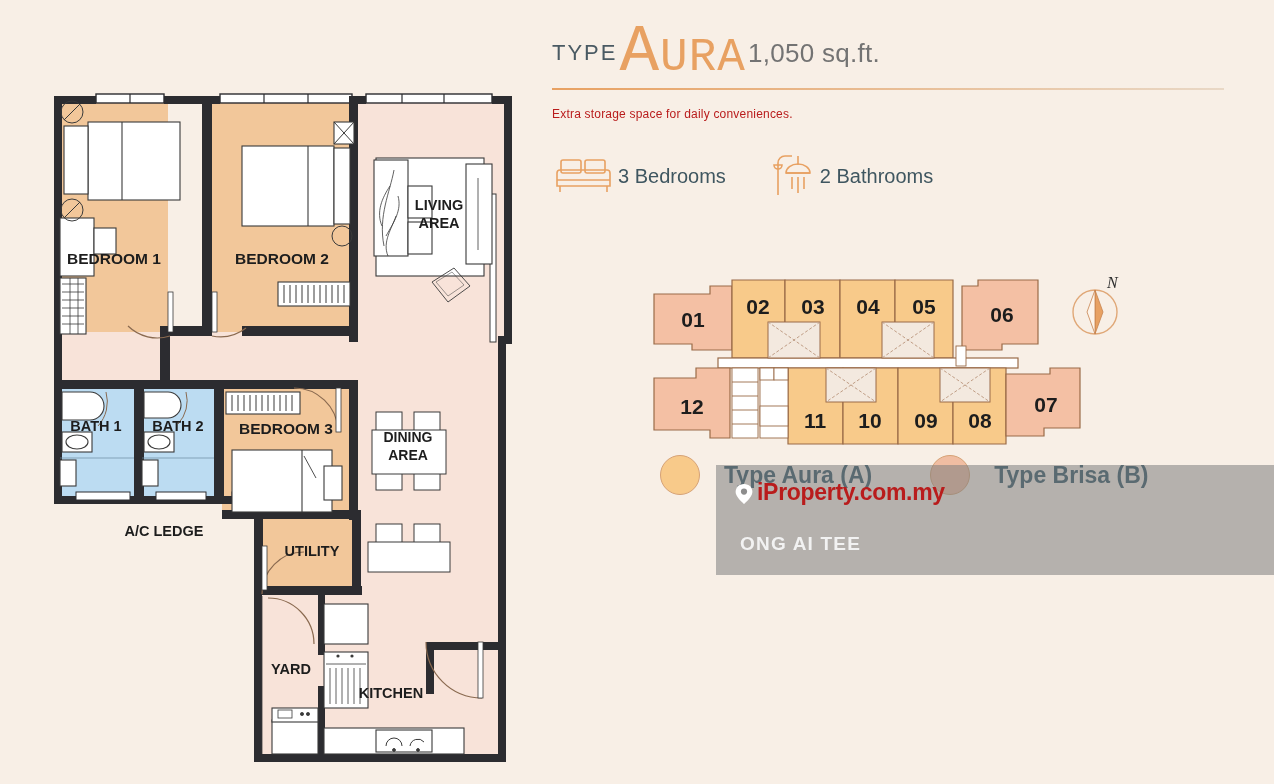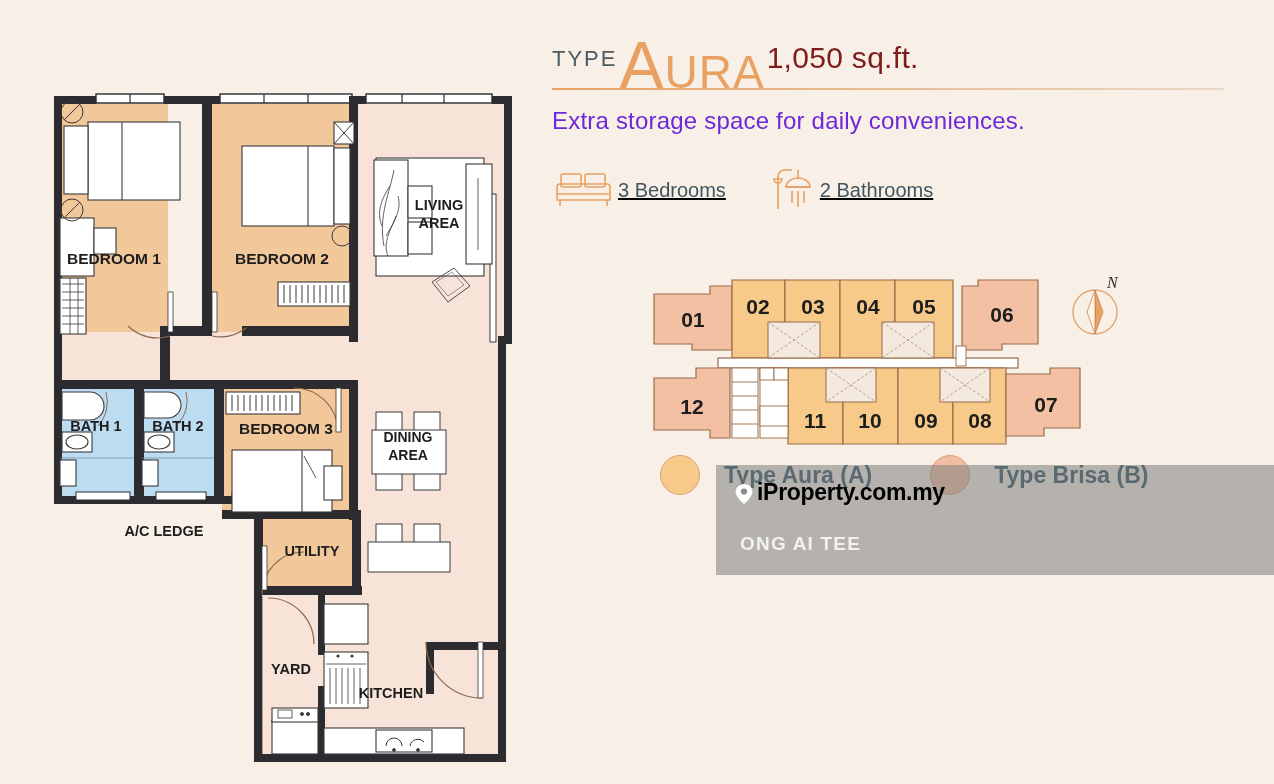--- a/index.html
+++ b/index.html
@@ -13,39 +13,39 @@
 
   
   .right-panel{position:absolute;left:552px;top:14px;width:700px;}
   .title-row{display:flex;align-items:baseline;gap:2px;height:70px;}
   .type-word{
     font-family:"Liberation Sans", sans-serif;
     font-size:22px;letter-spacing:2px;color:#4a5a63;
     position:relative;top:-4px;
   }
   .aura-word{
-    font-family:Liberation Sans, sans-serif;
+    font-family:Liberation Mono, monospace;
     font-size:66px;color:#e8a162;line-height:1;
     font-variant:small-caps;letter-spacing:1px;
-    position:relative;top:18px;
+    position:relative;top:6px;
   }
   .sqft{
-    font-size:30px;color:#7f1d1d;letter-spacing:0.3px;
+    font-size:26px;color:#737373;letter-spacing:0.3px;
     position:relative;top:-2px;
   }
   .divider{
     width:672px;height:2px;margin-top:4px;
     background:linear-gradient(to right,#e8a162,#e9d8c6);
   }
   .tagline{
-    margin-top:17px;font-size:24px;color:#6d28d9;letter-spacing:0.2px;
+    margin-top:17px;font-size:12px;color:#b91c1c;letter-spacing:0.2px;
   }
 
   
-  .amenities{display:flex;align-items:center;margin-top:30px;gap:0;text-decoration:underline;}
+  .amenities{display:flex;align-items:center;margin-top:30px;gap:0;}
   .amenity{display:flex;align-items:center;}
   .amenity .am-label{font-size:20px;color:#3f5660;margin-left:2px;}
   .am-gap-1{width:44px;}
   .am-gap-2{width:50px;}
 
   
   .keyplan-wrap{position:absolute;left:100px;top:250px;width:600px;height:190px;}
   .keyplan{position:absolute;left:0;top:0;}
 
   .legend{position:absolute;left:660px;top:455px;display:flex;align-items:center;}
@@ -57,21 +57,21 @@
 
   
   .watermark{
     position:absolute;left:716px;top:465px;width:558px;height:110px;
     background:rgba(125,125,125,0.55);
   }
   .wm-logo{
     position:absolute;left:18px;top:14px;display:flex;align-items:center;
   }
   .wm-pin{width:20px;height:20px;position:relative;margin-right:3px;}
-  .wm-text{font-size:23px;font-weight:bold;color:#000000;letter-spacing:-0.3px;}
+  .wm-text{font-size:23px;font-weight:bold;color:#b91c1c;letter-spacing:-0.3px;}
   .wm-user{
     position:absolute;left:24px;top:68px;font-size:19px;color:#f2f2f2;letter-spacing:1.2px;font-weight:bold;
   }
 
   
   .floorplan{position:absolute;left:46px;top:86px;}
 </style>
 </head>
 <body>
 

